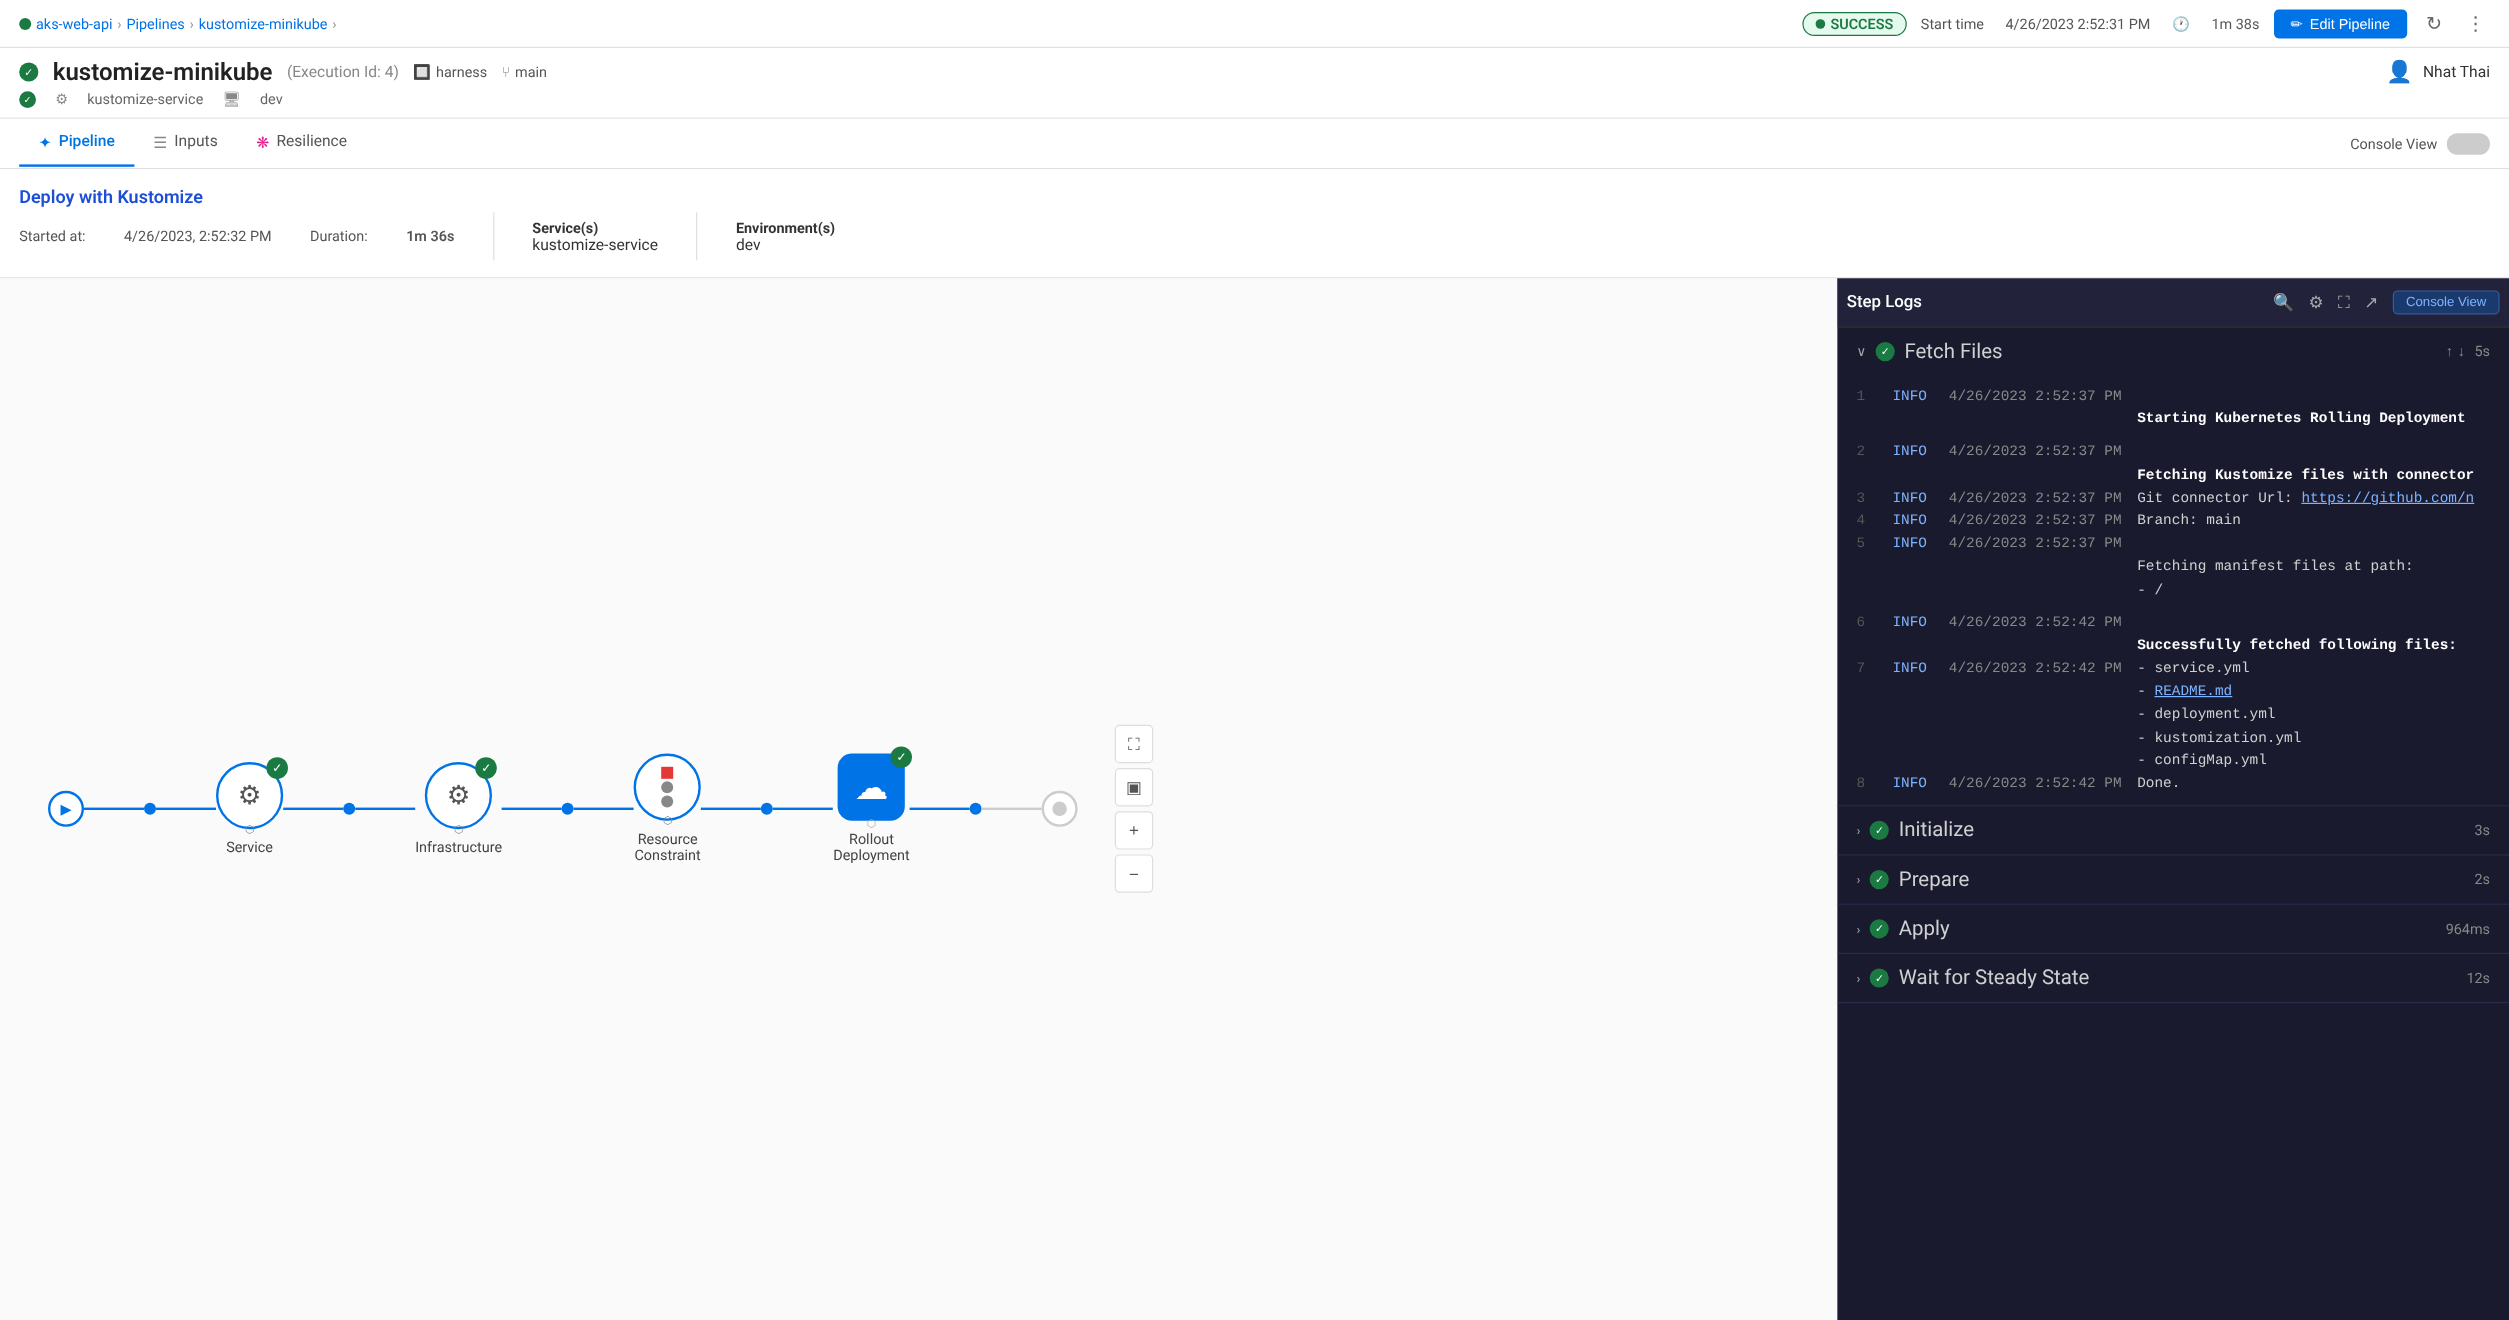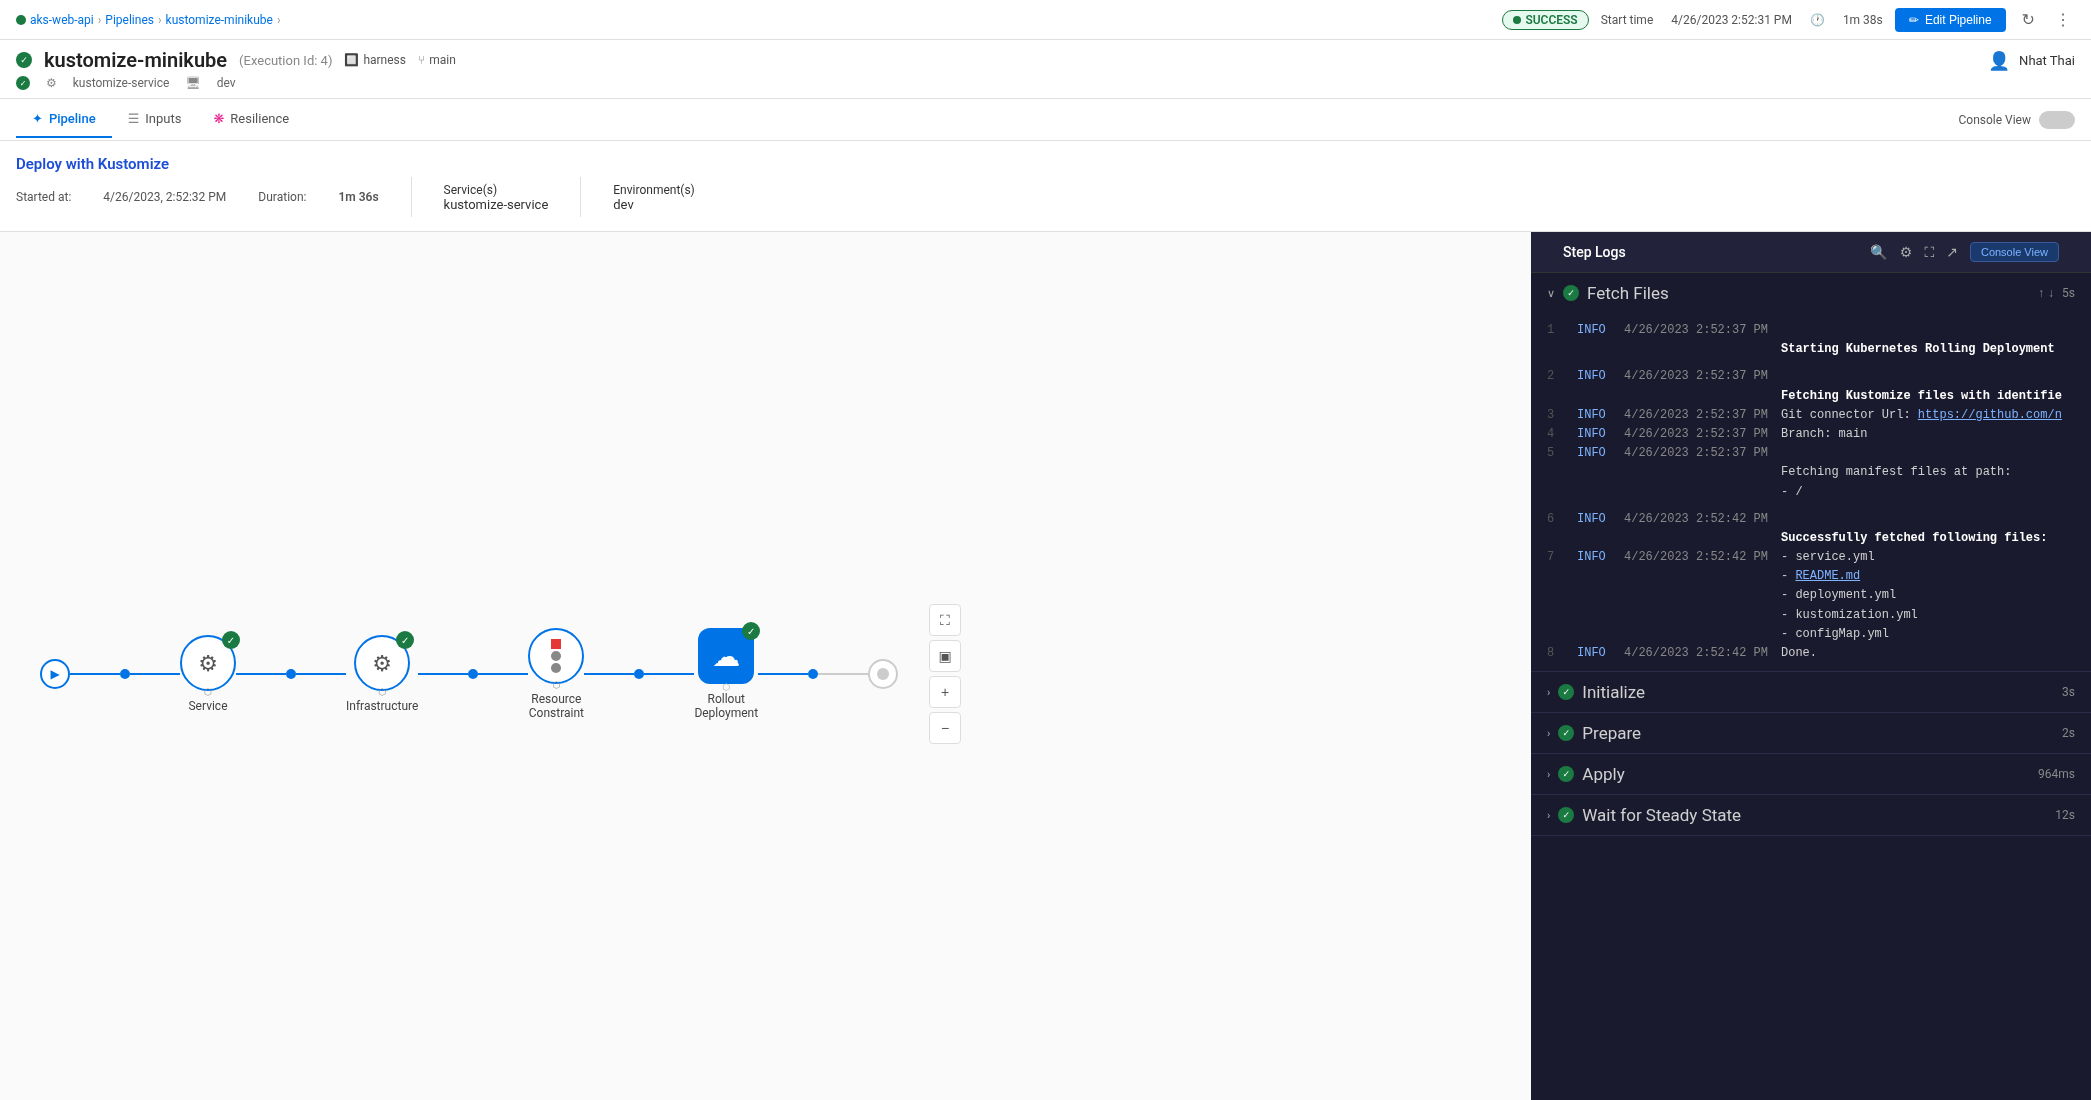--- a/index.html
+++ b/index.html
@@ -32,21 +32,21 @@
     .tab { padding: 10px 16px; font-size: 13px; color: #555; cursor: pointer; border-bottom: 2px solid transparent; display: flex; align-items: center; gap: 6px; text-decoration: none; }
     .tab.active { color: #0073e6; border-bottom: 2px solid #0073e6; font-weight: 500; }
     .console-view-toggle { display: flex; align-items: center; gap: 8px; font-size: 12px; color: #555; }
     .toggle { width: 36px; height: 18px; background: #ccc; border-radius: 9px; position: relative; cursor: pointer; }
 
     
     .deploy-info { background: #fff; padding: 14px 16px; border-bottom: 1px solid #e0e0e0; }
     .deploy-title { font-size: 15px; font-weight: 600; color: #1d4ed8; margin-bottom: 4px; }
     .deploy-meta { display: flex; align-items: center; gap: 32px; font-size: 12px; color: #555; }
     .deploy-meta-item { display: flex; flex-direction: column; }
-    .deploy-meta-label { font-weight: 400; color: #333; font-size: 12px; }
+    .deploy-meta-label { font-weight: 700; color: #333; font-size: 12px; }
     .deploy-meta-value { color: #333; font-size: 13px; }
     .duration-bold { font-weight: 600; }
     .divider-vert { width: 1px; background: #e0e0e0; height: 40px; }
 
     
     .canvas-area { display: flex; height: calc(1100px - 40px - 64px - 42px - 70px); }
     .pipeline-canvas { flex: 1; position: relative; background: #fafafa; overflow: hidden; }
 
     
     .pipeline-flow { display: flex; align-items: center; padding: 60px 40px; gap: 0; position: absolute; top: 50%; left: 0; transform: translateY(-50%); }
@@ -55,21 +55,21 @@
     .node-circle.active { border-color: #0073e6; }
     .node-label { margin-top: 8px; font-size: 12px; color: #444; text-align: center; max-width: 80px; }
     .check-badge { position: absolute; top: -6px; right: -6px; width: 18px; height: 18px; background: #1a7a42; border-radius: 50%; display: flex; align-items: center; justify-content: center; color: #fff; font-size: 10px; }
     .start-node { width: 30px; height: 30px; border-radius: 50%; border: 2px solid #0073e6; background: #fff; display: flex; align-items: center; justify-content: center; }
     .end-node { width: 30px; height: 30px; border-radius: 50%; border: 2px solid #ccc; background: #fff; }
     .play-icon { color: #0073e6; font-size: 12px; }
     .rollout-node { width: 56px; height: 56px; border-radius: 12px; background: #0073e6; display: flex; align-items: center; justify-content: center; position: relative; }
 
     
     .logs-panel { width: 560px; background: #1a1a2e; color: #e0e0e0; display: flex; flex-direction: column; overflow: hidden; }
-    .logs-header { background: #22223a; padding: 10px 32px; display: flex; align-items: center; justify-content: space-between; border-bottom: 1px solid #333; }
+    .logs-header { background: #22223a; padding: 10px 8px; display: flex; align-items: center; justify-content: space-between; border-bottom: 1px solid #333; }
     .logs-title { color: #fff; font-size: 14px; font-weight: 500; }
     .logs-actions { display: flex; align-items: center; gap: 12px; color: #aaa; }
     .logs-action-btn { background: none; border: none; color: #aaa; cursor: pointer; font-size: 14px; }
     .console-view-btn { background: #1a3a6e; color: #7eb3ff; border: 1px solid #3a5a9e; border-radius: 4px; padding: 3px 10px; font-size: 11px; cursor: pointer; }
 
     
     .step-section { border-bottom: 1px solid #2a2a4a; }
     .step-header { display: flex; align-items: center; justify-content: space-between; padding: 10px 16px; cursor: pointer; }
     .step-header-left { display: flex; align-items: center; gap: 8px; }
     .step-arrow { color: #aaa; font-size: 11px; }
@@ -322,21 +322,21 @@
         <div class="log-line">
           <span class="log-num">2</span>
           <span class="log-level">INFO</span>
           <span class="log-time">4/26/2023 2:52:37 PM</span>
           <span class="log-msg"></span>
         </div>
         <div class="log-line">
           <span class="log-num"></span>
           <span class="log-level"></span>
           <span class="log-time"></span>
-          <span class="log-msg bold">Fetching Kustomize files with identifie</span>
+          <span class="log-msg bold">Fetching Kustomize files with connector</span>
         </div>
         <div class="log-line">
           <span class="log-num">3</span>
           <span class="log-level">INFO</span>
           <span class="log-time">4/26/2023 2:52:37 PM</span>
           <span class="log-msg">Git connector Url: <a href="#" style="color:#7eb3ff;">https://github.com/n</a></span>
         </div>
         <div class="log-line">
           <span class="log-num">4</span>
           <span class="log-level">INFO</span>

